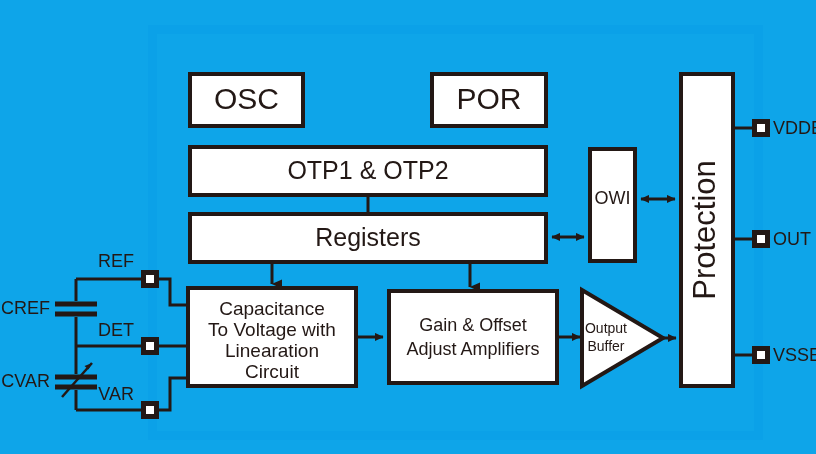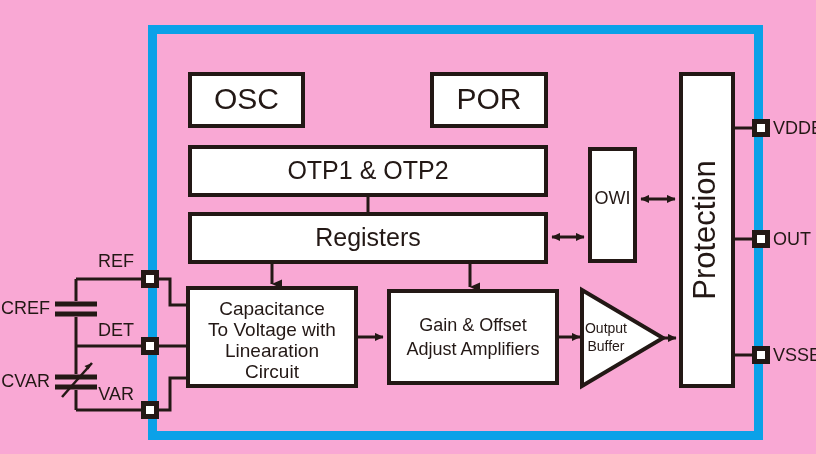--- a/index.html
+++ b/index.html
@@ -9,21 +9,21 @@
   }
   body {
     width: 816px; height: 454px;
     font-family: "Liberation Sans", sans-serif;
     overflow: hidden;
   }
   #diagram-root {
     position: relative;
     width: 816px;
     height: 454px;
-    background: #f9a8d4;
+    background: #0ea5e9;
   }
   #diagram-svg {
     position: absolute;
     top: 0; left: 0;
     width: 816px;
     height: 454px;
   }
   .blk-label {
     font-family: "Liberation Sans", sans-serif;
     fill: #231815;

